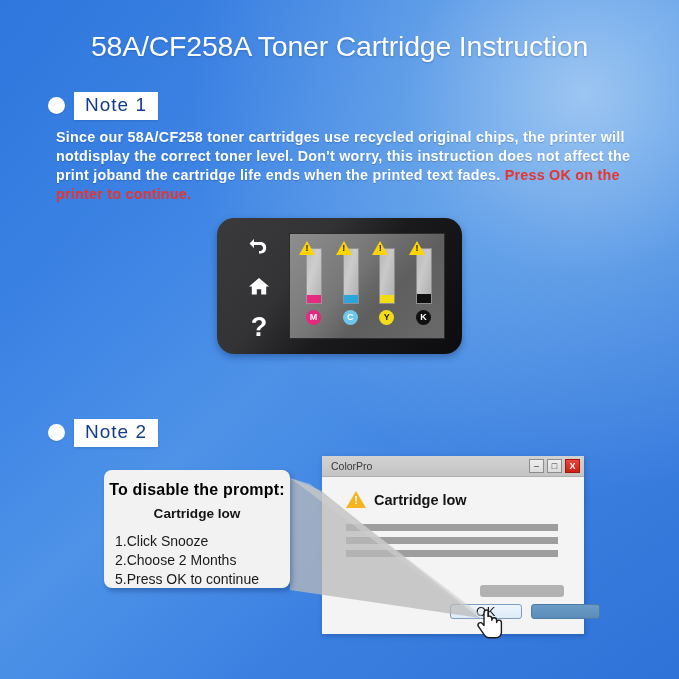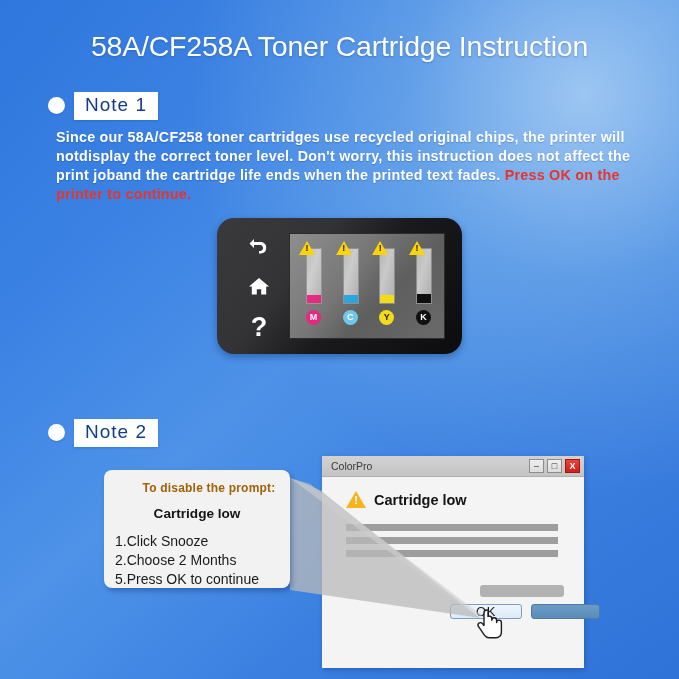--- a/index.html
+++ b/index.html
@@ -207,25 +207,25 @@
     top: 470px;
     width: 186px;
     height: 118px;
     background: #f2f2f2;
     border-radius: 8px;
     box-shadow: 2px 3px 5px rgba(12,45,105,0.38);
     z-index: 5;
   }
   #callout-title {
     position: absolute;
-    left: 12px; top: 11px;
+    left: 0; top: 11px;
     width: 186px;
     text-align: center;
-    color: #a16207;
-    font-size: 12px;
+    color: #000000;
+    font-size: 16px;
     font-weight: bold;
     letter-spacing: 0.2px;
   }
   #callout-sub {
     position: absolute;
     left: 0; top: 36px;
     width: 186px;
     text-align: center;
     color: #141414;
     font-size: 13.6px;
@@ -247,21 +247,21 @@
     z-index: 4;
     pointer-events: none;
   }
 
   
   #dialog {
     position: absolute;
     left: 322px;
     top: 456px;
     width: 262px;
-    height: 212px;
+    height: 178px;
     background: #f4f4f4;
     box-shadow: 1px 2px 5px rgba(12,45,105,0.33);
     z-index: 3;
   }
   #titlebar {
     position: absolute;
     left: 0; top: 0;
     width: 262px;
     height: 20px;
     background: linear-gradient(180deg, #d2d2d2 0%, #c4c4c4 100%);

